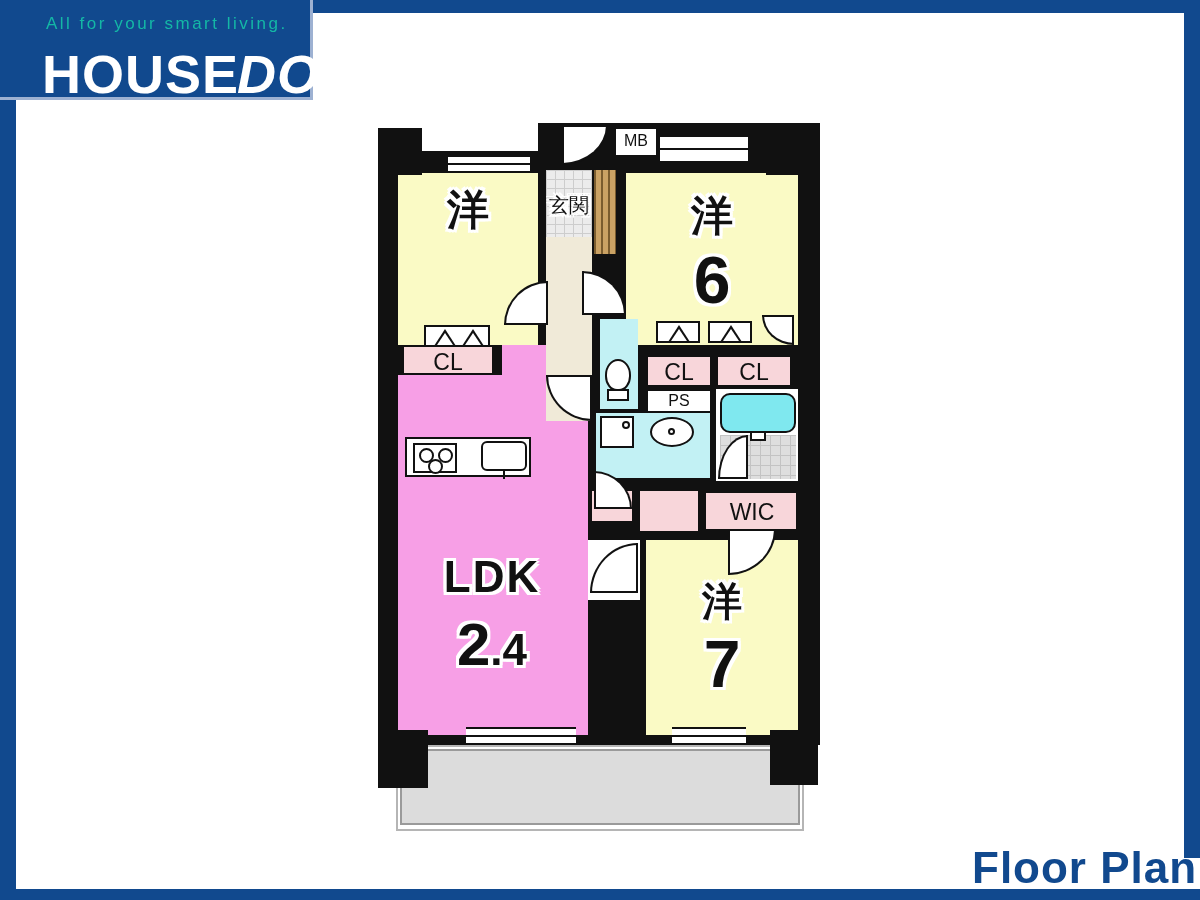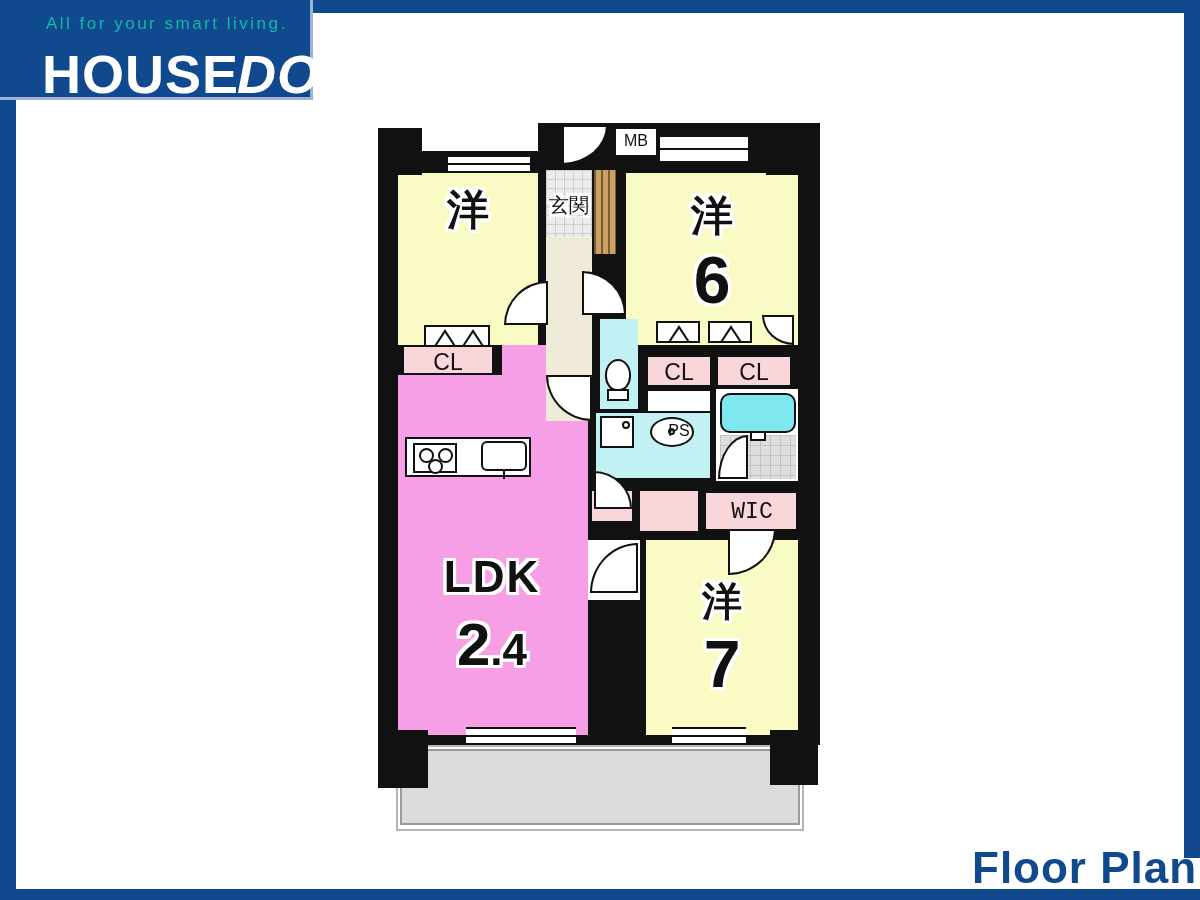--- a/index.html
+++ b/index.html
@@ -162,15 +162,15 @@
   <div class="abs lbl halo" style="left:264px;top:124px;width:140px;font-size:66px;z-index:5;">6</div>
   <div class="abs lbl halo" style="left:276px;top:458px;width:136px;font-size:40px;z-index:5;">洋</div>
   <div class="abs lbl halo" style="left:276px;top:508px;width:136px;font-size:66px;z-index:5;">7</div>
   <div class="abs lbl halo" style="left:34px;top:432px;width:160px;font-size:44px;letter-spacing:2px;z-index:5;">LDK</div>
   <div class="abs lbl halo" style="left:24px;top:492px;width:180px;font-size:60px;z-index:5;"><span>2</span><span style="font-size:44px;">.4</span></div>
   <div class="abs lbl halo" style="left:162px;top:72px;width:58px;font-size:20px;font-weight:normal;z-index:5;">玄関</div>
   <div class="abs small-lbl" style="left:238px;top:10px;width:40px;font-size:16px;z-index:5;">MB</div>
   <div class="abs small-lbl" style="left:26px;top:228px;width:88px;z-index:5;">CL</div>
   <div class="abs small-lbl" style="left:270px;top:238px;width:62px;z-index:5;">CL</div>
   <div class="abs small-lbl" style="left:340px;top:238px;width:72px;z-index:5;">CL</div>
-  <div class="abs small-lbl" style="left:270px;top:270px;width:62px;font-size:16px;z-index:5;margin-top:30px;">PS</div>
-  <div class="abs small-lbl" style="left:328px;top:378px;width:92px;z-index:5;font-family:Liberation Mono, monospace;">WIC</div>
+  <div class="abs small-lbl" style="left:270px;top:270px;width:62px;font-size:16px;z-index:5;">PS</div>
+  <div class="abs small-lbl" style="left:328px;top:378px;width:92px;z-index:5;">WIC</div>
 </div>
 
 </body></html>

